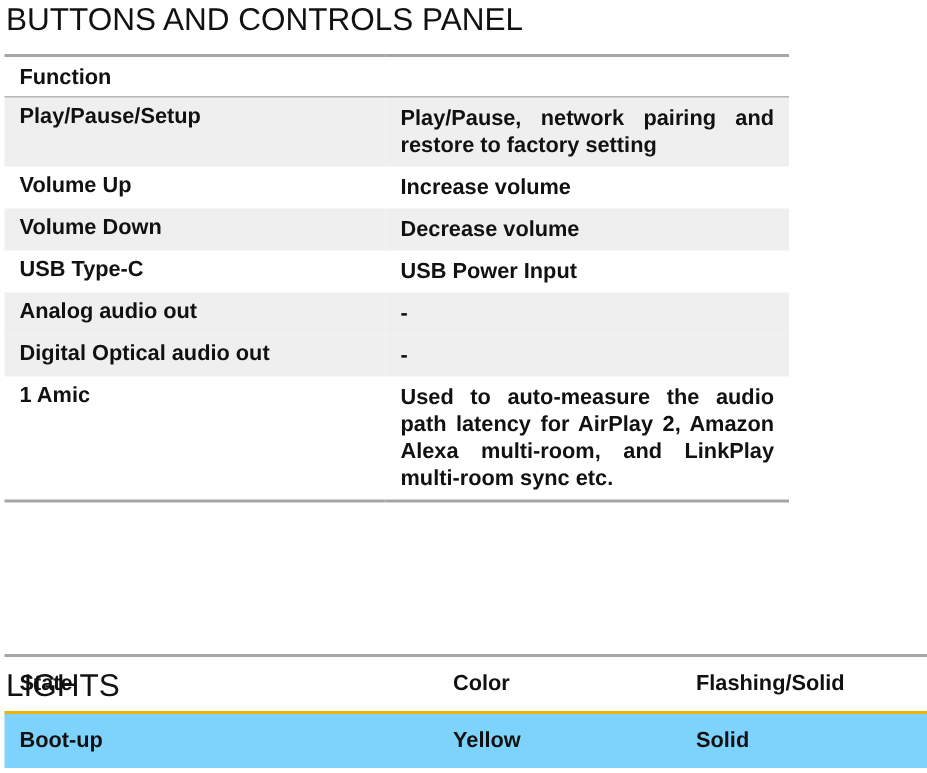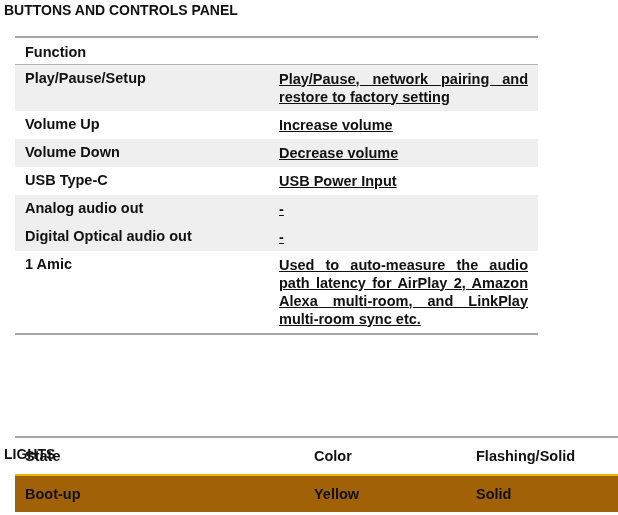--- a/index.html
+++ b/index.html
@@ -1,33 +1,33 @@
 <!DOCTYPE html>
 <html><head>
 <meta charset="utf-8">
 <style>
   html, body { margin: 0; padding: 0; background: #ffffff; }
   body {
     width: 618px; height: 515px; position: relative; overflow: hidden;
     font-family: "Liberation Sans", sans-serif; font-weight: bold; color: #111;
     font-size: 14.5px;
   }
-  .section-title { position: absolute; left: 4px; font-size: 14px; font-weight: bold; }
-  .tbl { position: absolute; left: 15px; border-collapse: collapse; }
+  .section-title { position: absolute; left: 4px; font-size: 21px; font-weight: normal; }
+  .tbl { position: absolute; left: 3px; border-collapse: collapse; }
   .tbl td { padding: 0 0 0 10px; vertical-align: top; }
   .tbl1 { top: 36px; width: 523px; border-top: 2px solid #a6a6a6; border-bottom: 2px solid #a6a6a6; }
   .tbl1 .hdr td { height: 27px; padding-top: 6px; border-bottom: 1px solid #b5b5b5; box-sizing: border-box; }
   .tbl1 .c1 { width: 244px; }
-  .tbl1 .c2 { padding-right: 10px; text-align: justify; text-align-last: left; line-height: 18px; text-decoration: underline; }
+  .tbl1 .c2 { padding-right: 10px; text-align: justify; text-align-last: left; line-height: 18px; }
   .tbl1 tr.row td { padding-top: 5px; padding-bottom: 5px; }
   .tbl1 tr.alt { background: #efefef; margin-top: 40px; }
   .tbl2 { top: 436px; width: 615px; border-top: 2px solid #a6a6a6; }
   .tbl2 td { height: 36px; vertical-align: middle; }
   .tbl2 .hdr td { border-bottom: 2px solid #eab308; }
-  .tbl2 tr.alt { background: #a16207; }
+  .tbl2 tr.alt { background: #7dd3fc; }
   .tbl2 .c1 { width: 279px; }
   .tbl2 .c2 { width: 152px; }
 </style>
 </head>
 <body>
 
 <div class="section-title" style="top:2px;">BUTTONS AND CONTROLS PANEL</div>
 
 <table class="tbl tbl1">
   <tbody>

